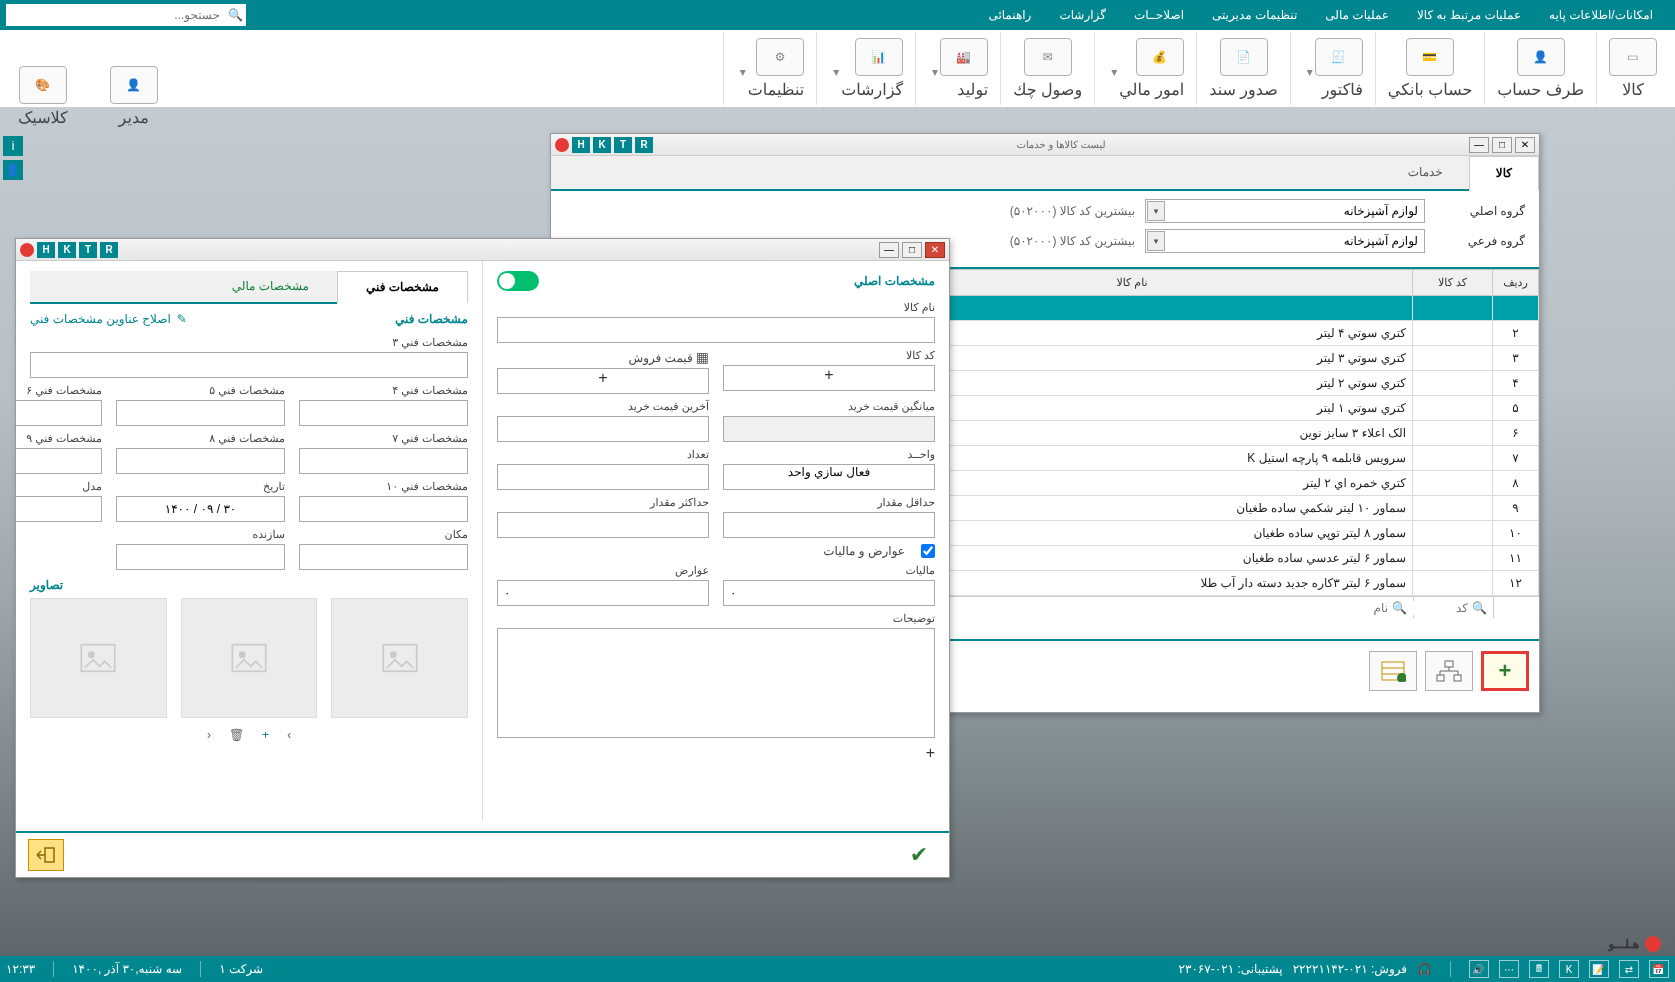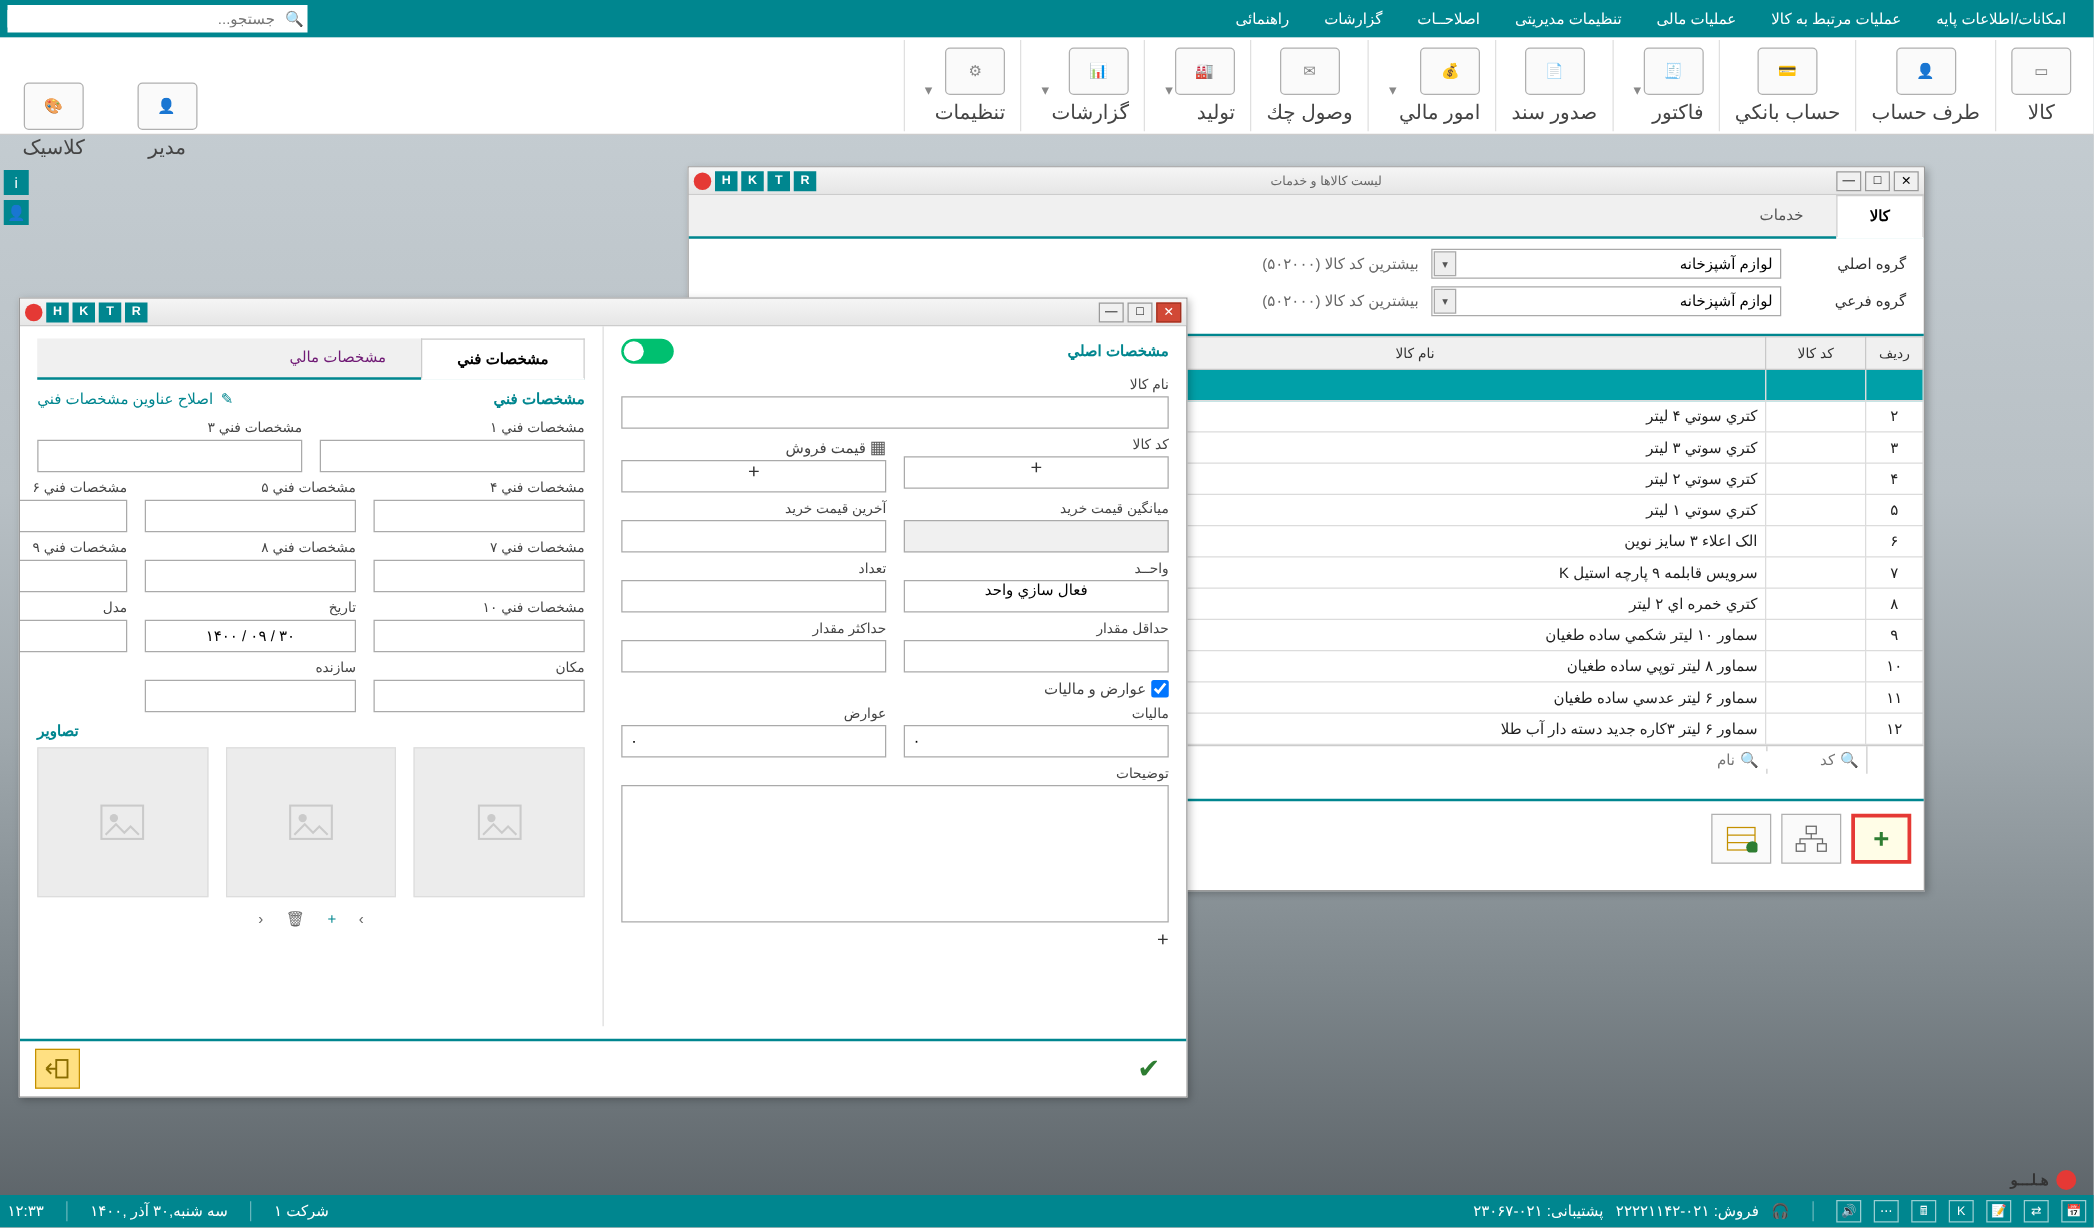--- a/index.html
+++ b/index.html
@@ -70,24 +70,24 @@
 .section-head .t{color:#00868f;font-weight:bold}
 .toggle{width:42px;height:20px;border-radius:10px;background:#00c070;position:relative}
 .toggle:after{content:"";position:absolute;width:16px;height:16px;background:#fff;border-radius:50%;top:2px;left:2px}
 .form-row{display:flex;gap:14px;direction:rtl;margin-bottom:6px}
 .fld{flex:1;display:flex;flex-direction:column;direction:rtl}
 .fld label{color:#444;font-size:11px;margin-bottom:3px;text-align:right}
 .fld input,.fld .inp{height:26px;border:1px solid #aaa;padding:0 6px;direction:rtl;background:#fff}
 .fld .inp.ro{background:#f0f0f0}
 .fld .inp.btn{text-align:center;cursor:pointer}
 .fld .plus{font-size:16px;color:#333}
-.chk{display:flex;align-items:flex-start;gap:4px;direction:rtl;color:#444;margin:6px 0}
+.chk{display:flex;align-items:flex-start;gap:16px;direction:rtl;color:#444;margin:6px 0}
 .chk input{width:14px;height:14px}
 .subtabs{display:flex;direction:rtl;border-bottom:2px solid #00868f;background:#f0f0f0}
-.subtab{padding:8px 28px;cursor:pointer;color:#701a75}
+.subtab{padding:8px 28px;cursor:pointer;color:#15803d}
 .subtab.active{background:#fff;border:1px solid #ccc;border-bottom:2px solid #fff;margin-bottom:-2px;color:#000;font-weight:bold}
 .linkish{color:#00868f;display:flex;align-items:center;gap:6px;cursor:pointer}
 .imgs-title{color:#00868f;text-align:left;direction:ltr;margin:8px 0 6px;font-weight:bold}
 .imgs{display:flex;gap:14px;direction:rtl}
 .imgslot{flex:1;height:120px;background:#ececec;border:1px solid #ddd;display:flex;align-items:center;justify-content:center;color:#bbb;flex-direction:column}
 .imgslot svg{width:40px;height:40px;opacity:.4}
 .imgtools{display:flex;gap:18px;justify-content:center;margin-top:10px;color:#666}
 .imgtools span{cursor:pointer}
 .detfoot{position:absolute;bottom:0;left:0;right:0;height:46px;border-top:2px solid #00868f;display:flex;align-items:center;justify-content:space-between;padding:0 12px;background:#fff}
 .okbtn{width:36px;height:32px;color:#2e7d32;font-size:22px;display:flex;align-items:center;justify-content:center;cursor:pointer}
@@ -484,24 +484,20 @@
       <div class="section-head" style="margin-top:8px">
         <span class="t">مشخصات فني</span>
         <span class="linkish">
             <span>✎</span>
             <span>اصلاح عناوین مشخصات فني</span>
           </span>
       </div>
       <div id="techgrid">
           <div class="form-row">
             <div class="fld">
-              <label>مشخصات فني ۱</label>
-              <input class="inp" style="">
-            </div>
-            <div class="fld">
               <label>مشخصات فني ۳</label>
               <input class="inp" style="">
             </div>
           </div>
           <div class="form-row">
             <div class="fld">
               <label>مشخصات فني ۴</label>
               <input class="inp" style="">
             </div>
             <div class="fld">

